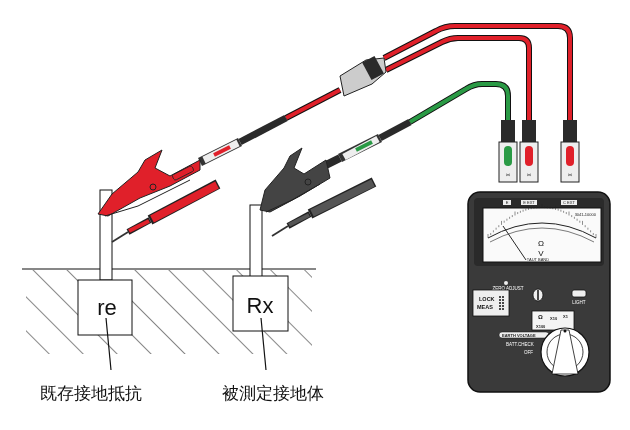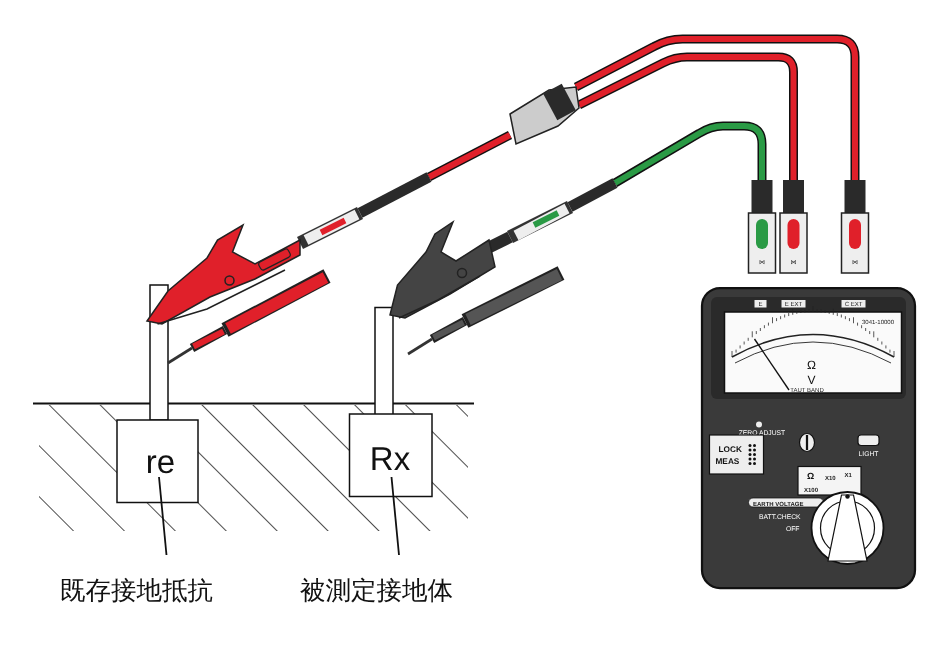--- a/index.html
+++ b/index.html
@@ -224,13 +224,13 @@
     <g>
       <circle cx="565" cy="352" r="24" fill="#fff" stroke="#111" stroke-width="1.2"></circle>
       <circle cx="565" cy="352" r="18" fill="none" stroke="#111" stroke-width="0.8"></circle>
       <path d="M 561 330 L 569 330 L 578 374 L 552 374 Z" fill="#fff" stroke="#111" stroke-width="0.8"></path>
       <circle cx="565" cy="331" r="1.5" fill="#111"></circle>
     </g>
   </g>
 </svg>
 
 <div class="cap" style="left:40px; top:382px;">既存接地抵抗</div>
-<div class="cap" style="left:200px; top:382px;">被測定接地体</div>
+<div class="cap" style="left:222px; top:382px;">被測定接地体</div>
 
 </body></html>

